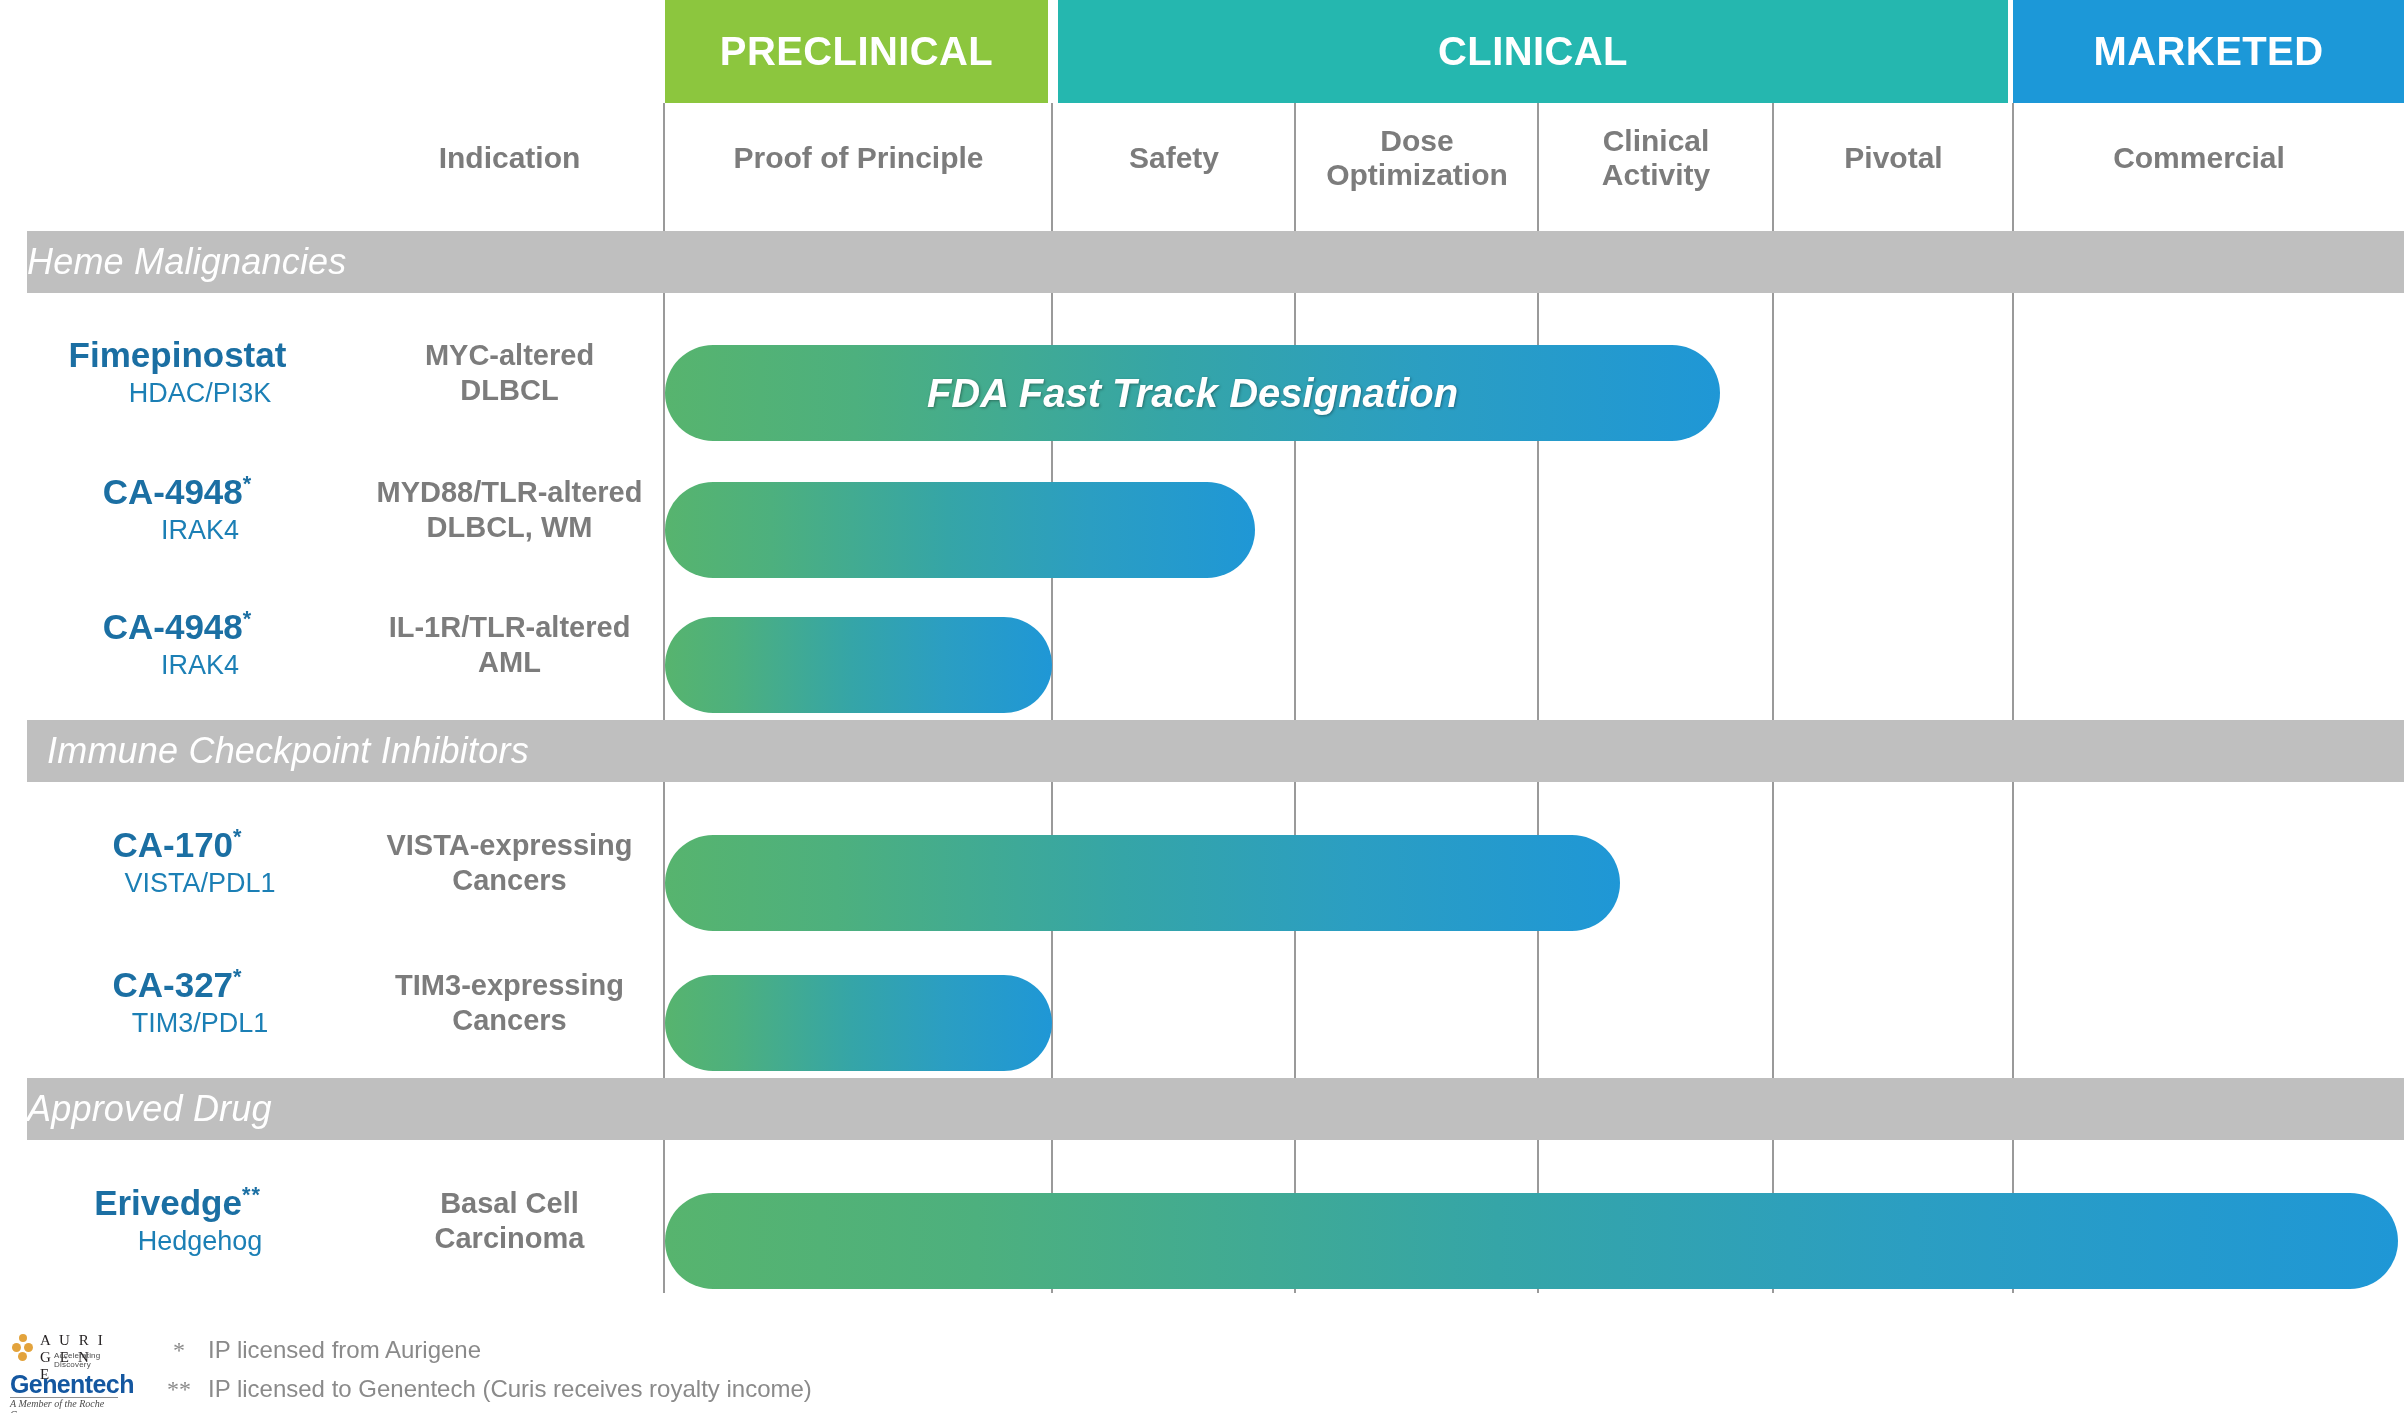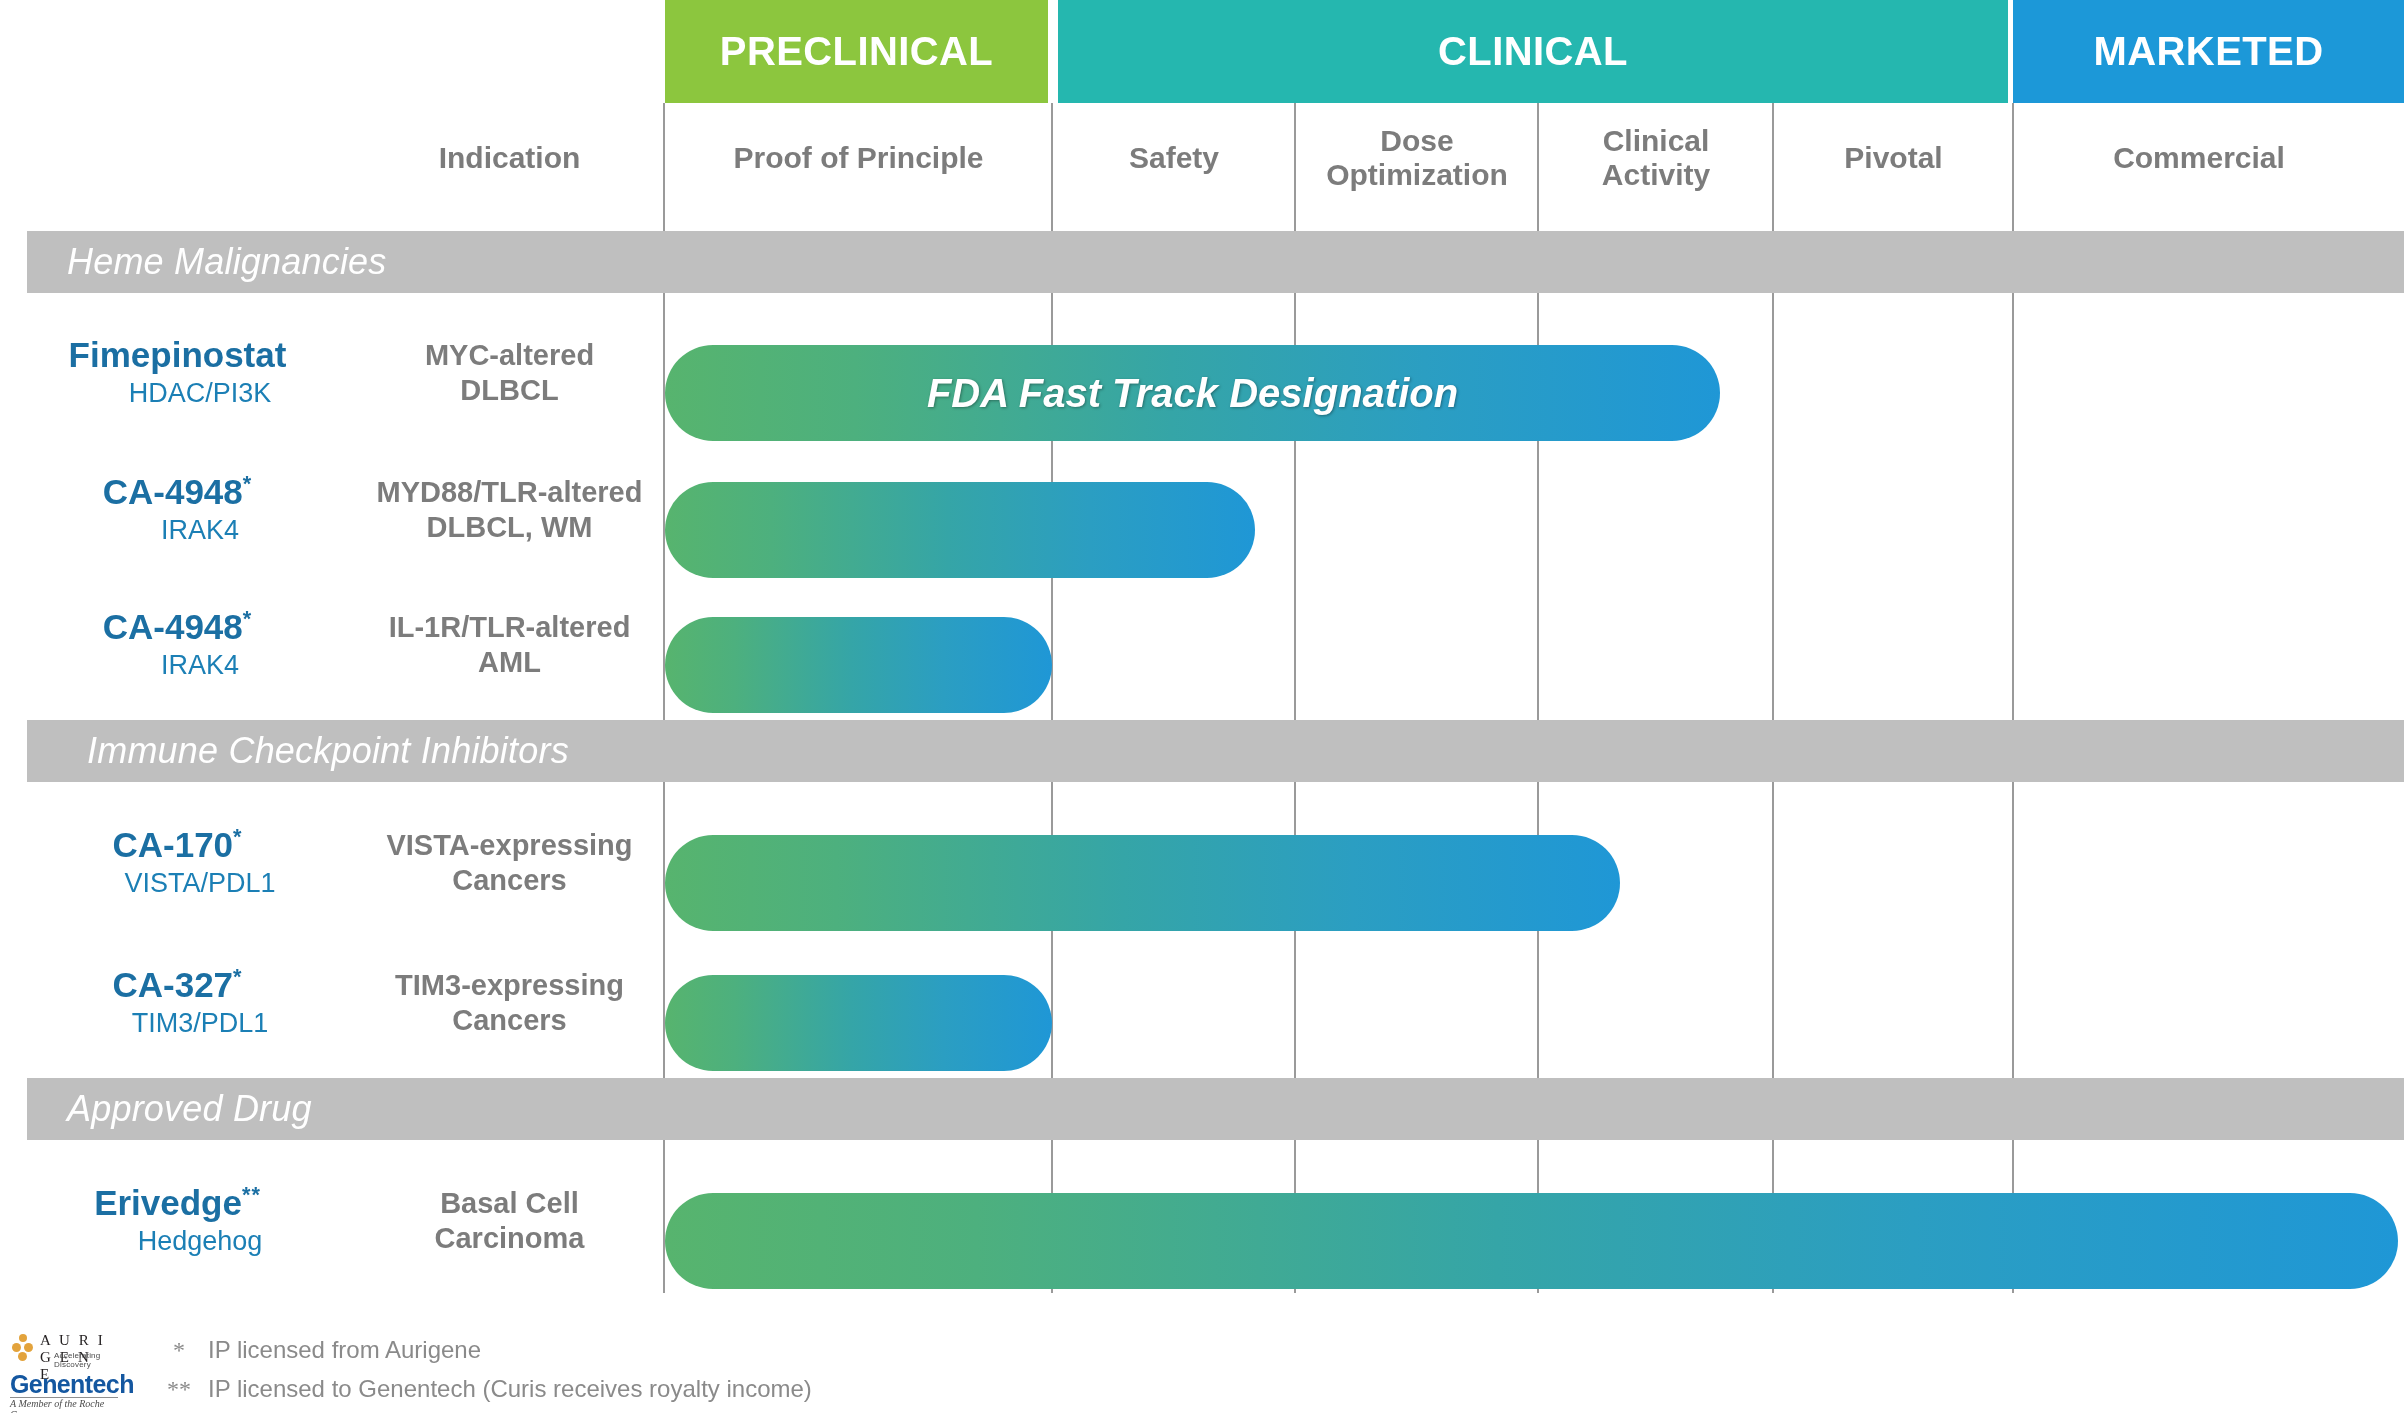--- a/index.html
+++ b/index.html
@@ -36,21 +36,21 @@
 
   
   .vline{position:absolute;width:2px;background:#9a9a9a;top:103px;height:1190px;}
 
   
   .group-band{
     position:absolute;left:27px;right:0;height:62px;background:#bfbfbf;
     display:flex;align-items:center;
   }
   .group-band .group-label{
-    margin-left:40px;color:#ffffff;font-size:36px;font-style:italic;
+    color:#ffffff;font-size:36px;font-style:italic;
     font-weight:400;letter-spacing:.2px;white-space:nowrap;
   }
 
   
   .drug-row{position:absolute;left:0;right:0;}
   .drug-cell{
     position:absolute;left:0;width:355px;top:0;height:100%;
     display:flex;flex-direction:column;align-items:center;justify-content:center;
     text-align:center;
   }

